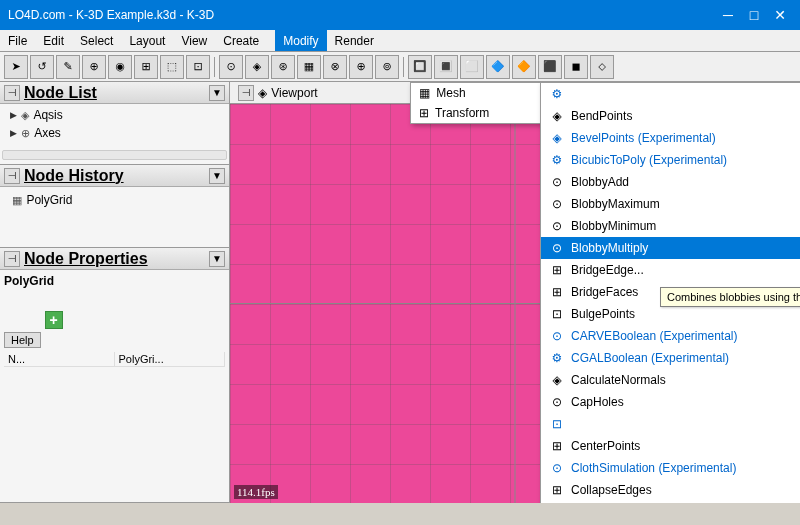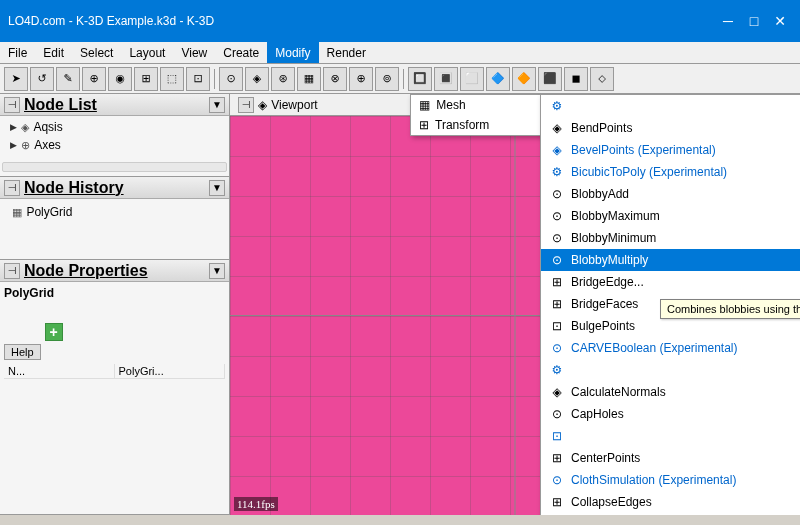--- a/index.html
+++ b/index.html
@@ -1,27 +1,27 @@
 <!DOCTYPE html>
 <html><head>
   <meta charset="utf-8">
   <style>
     * { box-sizing: border-box; margin: 0; padding: 0; }
     body { font-family: 'Segoe UI', Arial, sans-serif; font-size: 12px; background: #d4d0c8; width: 800px; height: 525px; overflow: hidden; position: relative; }
 
     
-    .title-bar { background: #0078d7; color: white; height: 42px; display: flex; align-items: center; padding: 0 8px; justify-content: space-between; }
+    .title-bar { background: #0078d7; color: white; height: 30px; display: flex; align-items: center; padding: 0 8px; justify-content: space-between; }
     .title-bar-title { font-size: 12px; }
     .title-bar-controls { display: flex; gap: 2px; }
     .title-bar-btn { background: transparent; border: none; color: white; width: 24px; height: 24px; cursor: pointer; font-size: 14px; display: flex; align-items: center; justify-content: center; }
 
     
     .menu-bar { background: #f0f0f0; height: 22px; display: flex; align-items: center; border-bottom: 1px solid #999; }
     .menu-item { padding: 2px 8px; font-size: 12px; cursor: pointer; height: 100%; display: flex; align-items: center; }
-    .menu-item.active { background: #0078d7; color: white; }
+    .menu-item.active { background: #0078d7; color: white; margin-left: 8px; }
 
     
     .toolbar { background: #f0f0f0; display: flex; align-items: center; padding: 2px 4px; border-bottom: 1px solid #999; gap: 2px; flex-wrap: wrap; min-height: 30px; }
     .toolbar-btn { width: 24px; height: 24px; background: #e0e0e0; border: 1px solid #999; cursor: pointer; display: flex; align-items: center; justify-content: center; font-size: 11px; }
     .toolbar-sep { width: 1px; height: 20px; background: #999; margin: 0 2px; }
 
     
     .main-area { display: flex; height: calc(525px - 52px - 22px - 30px); }
 
     
@@ -279,20 +279,21 @@
         <div class="dropdown-item">
           <span class="dropdown-item-icon">⊡</span>
           <span>BulgePoints</span>
         </div>
         <div class="dropdown-item experimental">
           <span class="dropdown-item-icon">⊙</span>
           <span>CARVEBoolean (Experimental)</span>
         </div>
         <div class="dropdown-item experimental">
           <span class="dropdown-item-icon">⚙</span>
+          <span>CGALBoolean (Experimental)</span>
         </div>
         <div class="dropdown-item">
           <span class="dropdown-item-icon">◈</span>
           <span>CalculateNormals</span>
         </div>
         <div class="dropdown-item">
           <span class="dropdown-item-icon">⊙</span>
           <span>CapHoles</span>
         </div>
         <div class="dropdown-item experimental">

